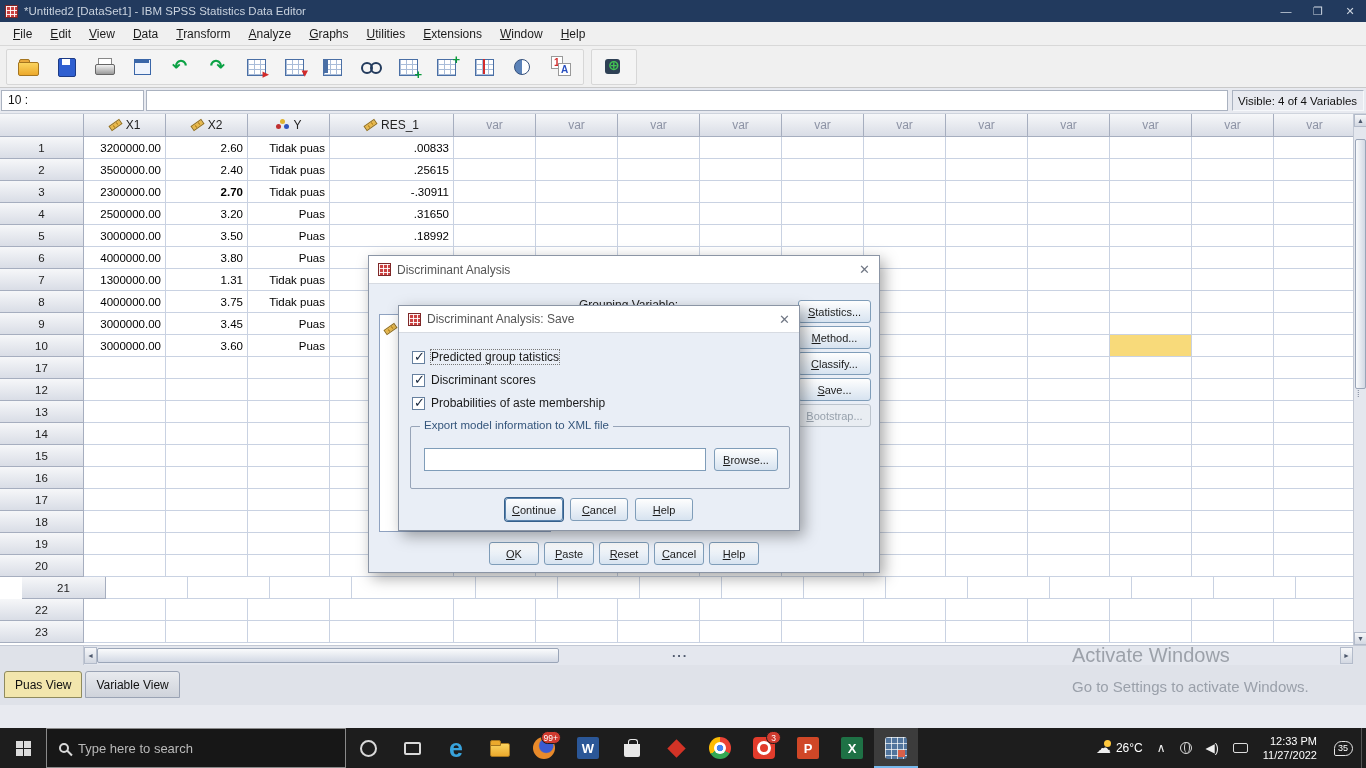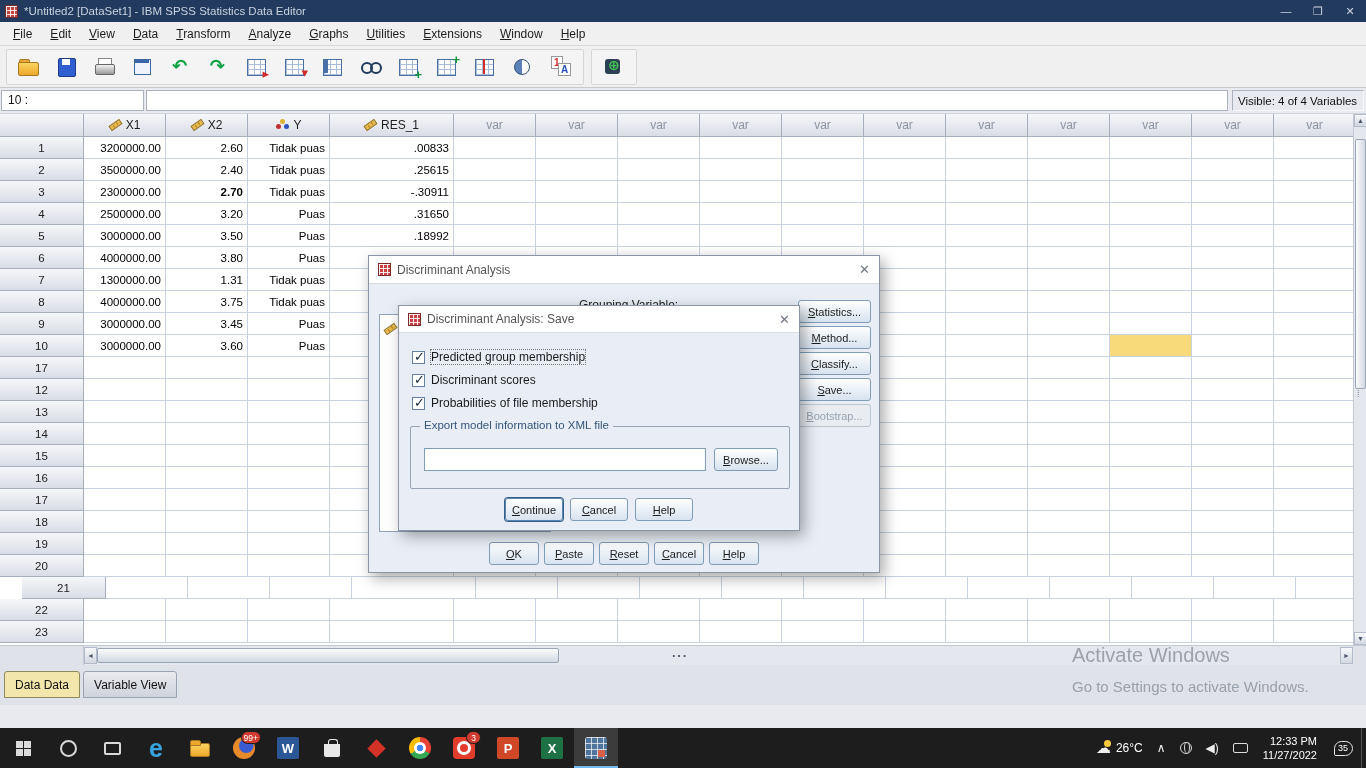--- a/index.html
+++ b/index.html
@@ -750,21 +750,21 @@
     <div id="harrL" class="sarr">◄</div>
     <div id="hthumb"></div>
     <div id="hdots">···</div>
     <div id="harrR" class="sarr">►</div>
     <div id="hs-cornerR"></div>
   </div>
 
   <div id="wm1">Activate Windows</div>
 
   <div id="tabsarea">
-    <div class="tab active">Data Data</div>
+    <div class="tab active">Puas View</div>
     <div class="tab inactive">Variable View</div>
     <div id="wm2">Go to Settings to activate Windows.</div>
   </div>
 
 
   <div id="main-dialog" class="dlg">
     <div class="dlg-title">
       <span class="app-ic"></span>
       <span>Discriminant Analysis</span>
       <span class="dlg-close">✕</span>
@@ -794,48 +794,52 @@
   <div id="save-dialog" class="dlg">
     <div class="dlg-title">
       <span class="app-ic"></span>
       <span>Discriminant Analysis: Save</span>
       <span class="dlg-close">✕</span>
     </div>
     <div class="dlg-body">
       <div id="sd-checks">
           <div class="cbrow">
             <span class="cbox checked"></span>
-            <span class="cblab focusdot">Predicted group membership</span>
+            <span class="cblab focusdot">Predicted group tatistics</span>
           </div>
           <div class="cbrow">
             <span class="cbox checked"></span>
             <span class="cblab">Discriminant scores</span>
           </div>
           <div class="cbrow">
             <span class="cbox checked"></span>
-            <span class="cblab">Probabilities of file membership</span>
+            <span class="cblab">Probabilities of aste membership</span>
           </div>
         </div>
       <div id="sd-group">
         <span id="sd-group-label">Export model information to XML file</span>
         <input id="xml-input" value="" style="">
         <div id="browse-btn" class="spss-btn"><u>B</u>rowse...</div>
       </div>
       <div id="sd-btns">
           <div class="spss-btn default"><u>C</u>ontinue</div>
           <div class="spss-btn"><u>C</u>ancel</div>
           <div class="spss-btn"><u>H</u>elp</div>
         </div>
     </div>
   </div>
 
   <div id="taskbar">
     <div id="start">
         <span class="winlogo"></span>
       </div>
+    <div id="searchbox">
+      <span class="mag"></span>
+      <input placeholder="Type here to search" style="">
+    </div>
     <div id="apps">
         <div class="tb-app">
           <span class="appic ai-cortana"></span>
         </div>
         <div class="tb-app">
           <span class="appic ai-task-view"></span>
         </div>
         <div class="tb-app">
           <span class="appic ai-edge"></span>
         </div>

